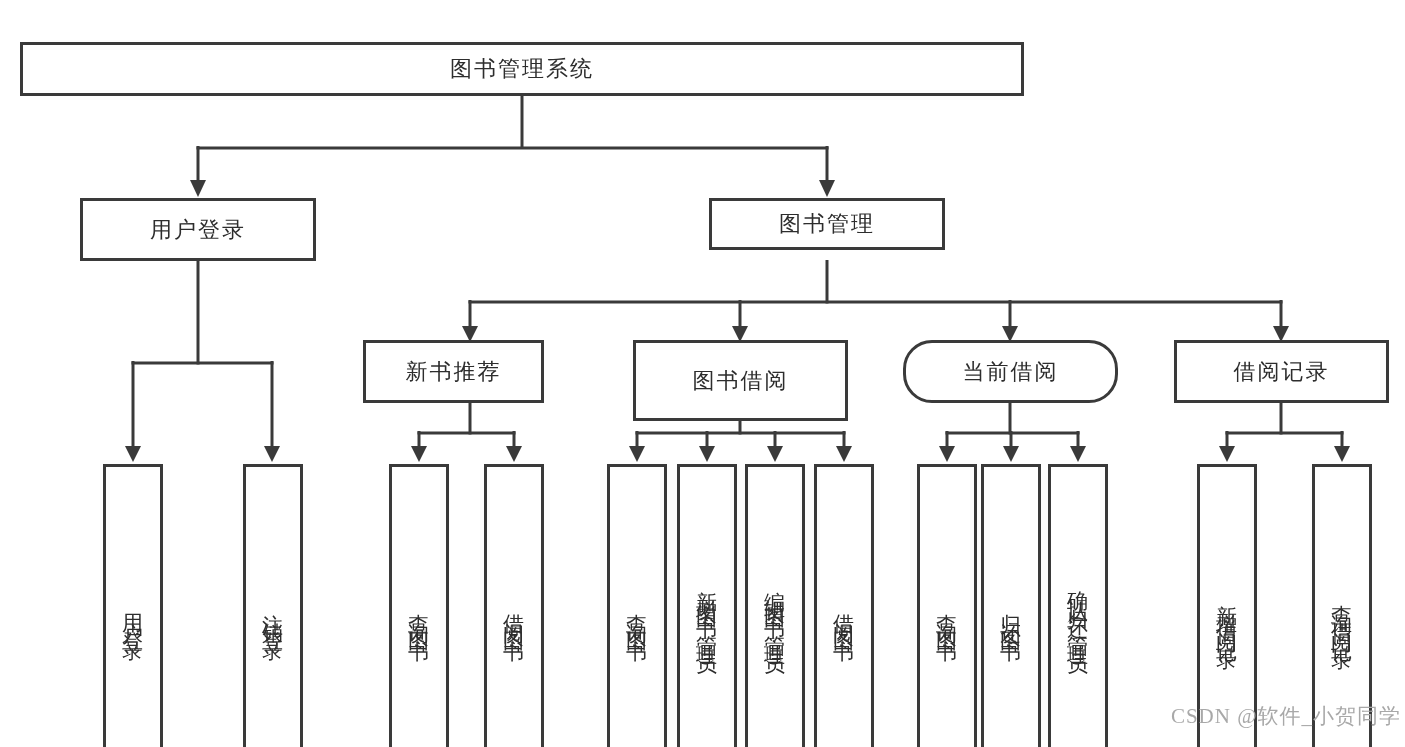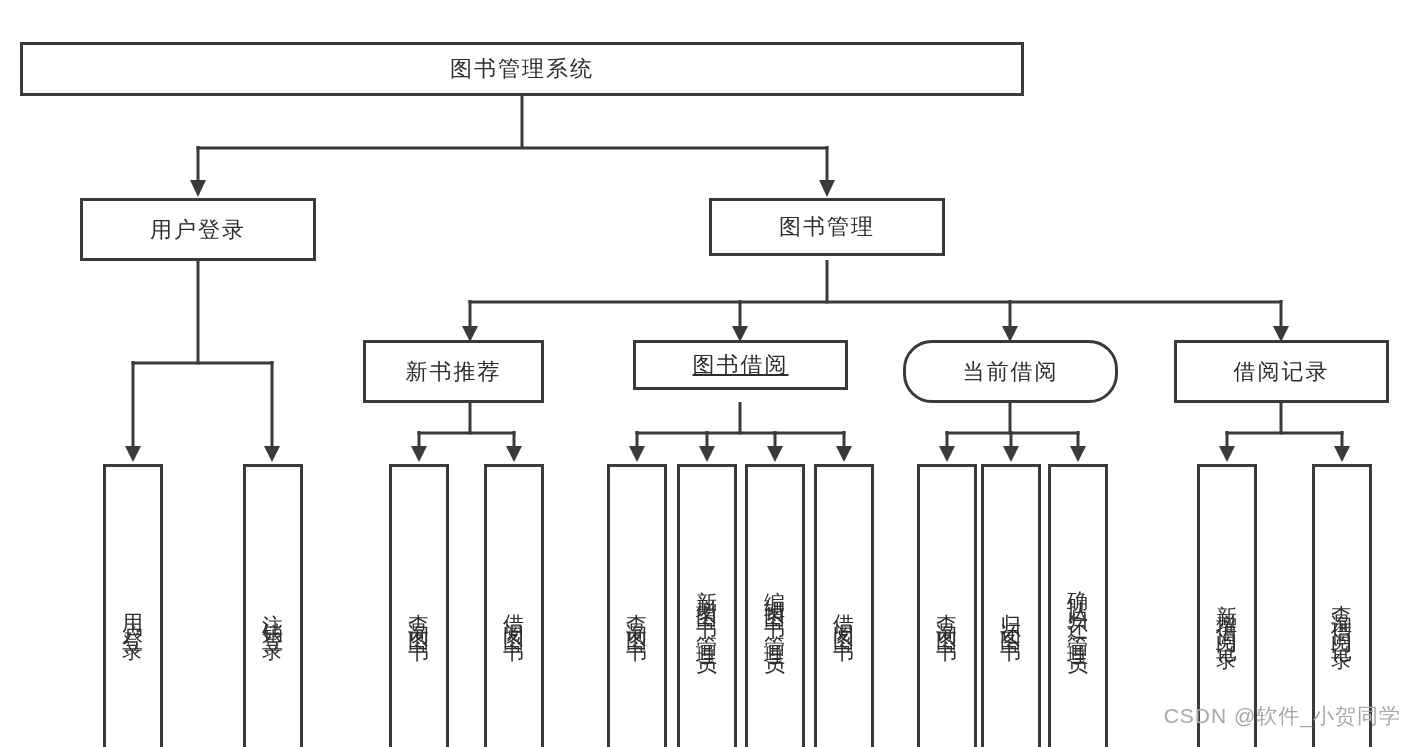--- a/index.html
+++ b/index.html
@@ -50,20 +50,21 @@
     white-space: nowrap;
   }
   .watermark {
     position: absolute;
     right: 4px;
     top: 674px;
     font-size: 21px;
     color: #a8a8a8;
     letter-spacing: 1px;
     z-index: 5;
+    font-family: Liberation Serif, serif;
   }
 </style>
 </head>
 <body>
 
 <div id="canvas">
 
   <svg id="connectors" viewBox="0 0 1405 747" xmlns="http://www.w3.org/2000/svg">
     <g stroke="#3a3a3a" stroke-width="3" fill="none">
 
@@ -133,28 +134,28 @@
     </g>
   </svg>
 
   <div class="node" style="left:20px; top:14px; width:1004px; height:54px;">
     <span>图书管理系统</span>
   </div>
 
   <div class="node" style="left:80px; top:170px; width:236px; height:63px;">
     <span>用户登录</span>
   </div>
-  <div class="node" style="left:709px; top:170px; width:236px; height:58px;text-align:center;">
+  <div class="node" style="left:709px; top:170px; width:236px; height:52px;text-align:center;">
     <span>图书管理</span>
   </div>
 
   <div class="node" style="left:363px; top:312px; width:181px; height:63px;">
     <span>新书推荐</span>
   </div>
-  <div class="node" style="left:633px; top:312px; width:215px; height:50px;text-decoration:underline;">
+  <div class="node" style="left:633px; top:312px; width:215px; height:81px;">
     <span>图书借阅</span>
   </div>
   <div class="node" style="left:903px; top:312px; width:215px; height:63px;border-radius:29px;">
     <span>当前借阅</span>
   </div>
   <div class="node" style="left:1174px; top:312px; width:215px; height:63px;">
     <span>借阅记录</span>
   </div>
 
   <div class="node leaf" style="left:103px; top:436px; width:60px; height:301px;">

